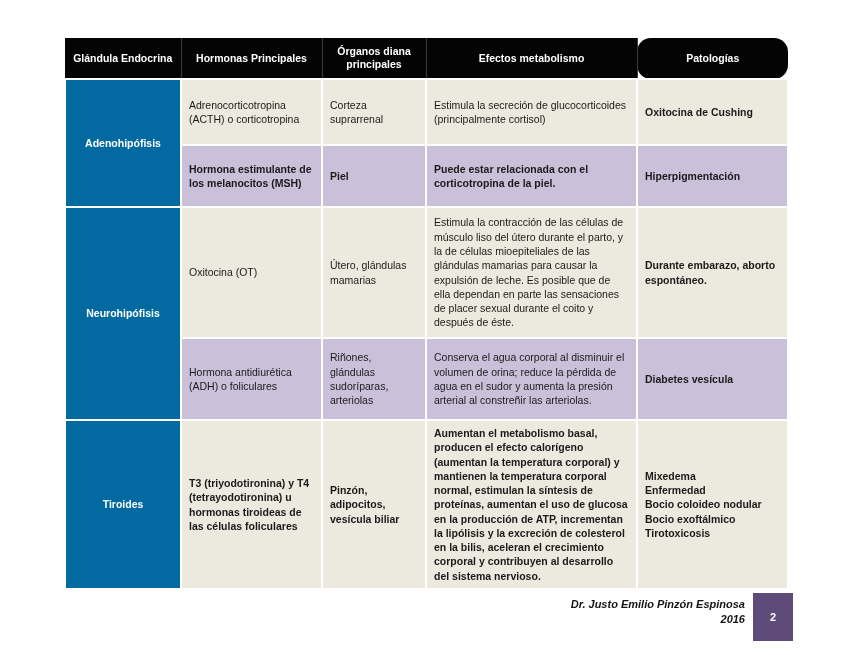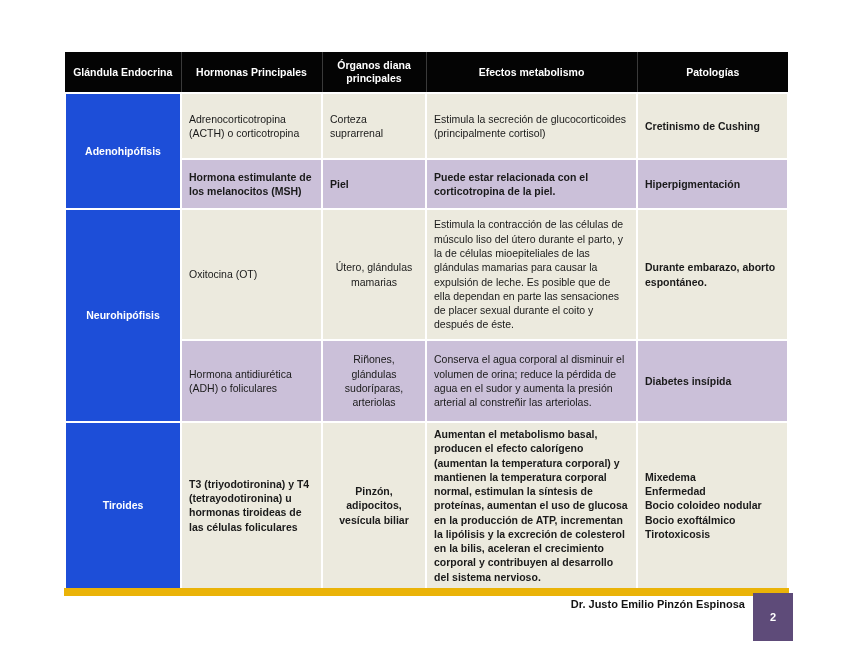--- a/index.html
+++ b/index.html
@@ -7,25 +7,25 @@
     position: relative;
     width: 848px; height: 655px;
     background: #ffffff;
     font-family: "Liberation Sans", sans-serif;
     color: #1a1a1a;
     overflow: hidden;
   }
 
   table.endo {
     position: absolute;
-    left: 64px; top: 52px;
+    left: 64px; top: 38px;
     width: 723px;
     border-collapse: collapse;
     table-layout: fixed;
-    border-bottom: 8px solid #eab308;
+    border-bottom: 1px solid #eab308;
   }
 
   table.endo th, table.endo td {
     border: 2px solid #ffffff;
     vertical-align: middle;
     padding: 4px 7px;
     font-size: 10.5px;
     line-height: 1.36;
     word-wrap: break-word;
   }
@@ -38,52 +38,53 @@
     text-align: center;
     font-size: 10.5px;
     line-height: 1.2;
     padding: 2px 4px;
     border-left: 1px solid #3a3a3a;
     border-right: 1px solid #3a3a3a;
     border-top: none;
     border-bottom: 2px solid #ffffff;
   }
   tr.hdr th:first-child { border-left: none; }
-  tr.hdr th:last-child  { border-right: none; }
+  tr.hdr th:last-child  { border-right: none; border-radius: 14px; }
 
   td.gland {
-    background: #1d4ed8;
+    background: #0369a1;
     color: #ffffff;
     font-weight: bold;
     text-align: center;
     font-size: 11px;
   }
 
   tr.beige  td:not(.gland) { background: #eceade; }
   tr.purple td:not(.gland) { background: #cbc0d9; }
 
   tr.r1 { height: 66px; }
-  tr.r2 { height: 50px; }
+  tr.r2 { height: 62px; }
   tr.r3 { height: 131px; }
   tr.r4 { height: 82px; }
   tr.r5 { height: 169px; }
 
   tr.boldrow td { font-weight: bold; }
   td.patho { font-weight: bold; white-space: pre-line; }
-  td.ac { text-align: center; }
+  td.ac { }
   td.al { text-align: left; }
 
   .footer {
     position: absolute;
     top: 597px; right: 103px;
     text-align: right;
     font-weight: bold;
     font-size: 11px;
     line-height: 1.38;
     color: #141414;
+    font-style: italic;
   }
 
   .page-num {
     position: absolute;
     left: 753px; top: 593px;
     width: 40px; height: 48px;
     background: #5e4b79;
     color: #ffffff;
     font-weight: bold;
     font-size: 11px;
@@ -113,54 +114,55 @@
         <th>Efectos metabolismo</th>
         <th>Patologías</th>
       </tr>
     </thead>
     <tbody>
       <tr class="beige r1">
         <td class="gland" rowspan="2">Adenohipófisis</td>
         <td class="al">Adrenocorticotropina (ACTH) o corticotropina</td>
         <td class="al">Corteza suprarrenal</td>
         <td class="al">Estimula la secreción de glucocorticoides (principalmente cortisol)</td>
-        <td class="patho al">Cretinismo de Cushing</td>
+        <td class="patho al">Oxitocina de Cushing</td>
       </tr>
       <tr class="purple boldrow r2">
         <td class="al">Hormona estimulante de los melanocitos (MSH)</td>
         <td class="al">Piel</td>
         <td class="al">Puede estar relacionada con el corticotropina de la piel.</td>
         <td class="patho al">Hiperpigmentación</td>
       </tr>
       <tr class="beige r3">
         <td class="gland" rowspan="2">Neurohipófisis</td>
         <td class="al">Oxitocina (OT)</td>
         <td class="ac">Útero, glándulas mamarias</td>
         <td class="al">Estimula la contracción de las células de músculo liso del útero durante el parto, y la de células mioepiteliales de las glándulas mamarias para causar la expulsión de leche. Es posible que de ella dependan en parte las sensaciones de placer sexual durante el coito y después de éste.</td>
         <td class="patho al">Durante embarazo, aborto espontáneo.</td>
       </tr>
       <tr class="purple r4">
         <td class="al">Hormona antidiurética (ADH) o foliculares</td>
         <td class="ac">Riñones, glándulas sudoríparas, arteriolas</td>
         <td class="al">Conserva el agua corporal al disminuir el volumen de orina; reduce la pérdida de agua en el sudor y aumenta la presión arterial al constreñir las arteriolas.</td>
-        <td class="patho al">Diabetes insípida</td>
+        <td class="patho al">Diabetes vesícula</td>
       </tr>
       <tr class="beige boldrow r5">
         <td class="gland">Tiroides</td>
         <td class="al">T3 (triyodotironina) y T4 (tetrayodotironina) u hormonas tiroideas de las células foliculares</td>
         <td class="ac">Pinzón, adipocitos, vesícula biliar</td>
         <td class="al">Aumentan el metabolismo basal, producen el efecto calorígeno (aumentan la temperatura corporal) y mantienen la temperatura corporal normal, estimulan la síntesis de proteínas, aumentan el uso de glucosa en la producción de ATP, incrementan la lipólisis y la excreción de colesterol en la bilis, aceleran el crecimiento corporal y contribuyen al desarrollo del sistema nervioso.</td>
         <td class="patho al">Mixedema
 Enfermedad
 Bocio coloideo nodular
 Bocio exoftálmico
 Tirotoxicosis</td>
       </tr>
     </tbody>
   </table>
 
   <div class="footer">
     <div>Dr. Justo Emilio Pinzón Espinosa</div>
+    <div>2016</div>
   </div>
 
   <div class="page-num">2</div>
 
 </div>
 
 </body></html>

